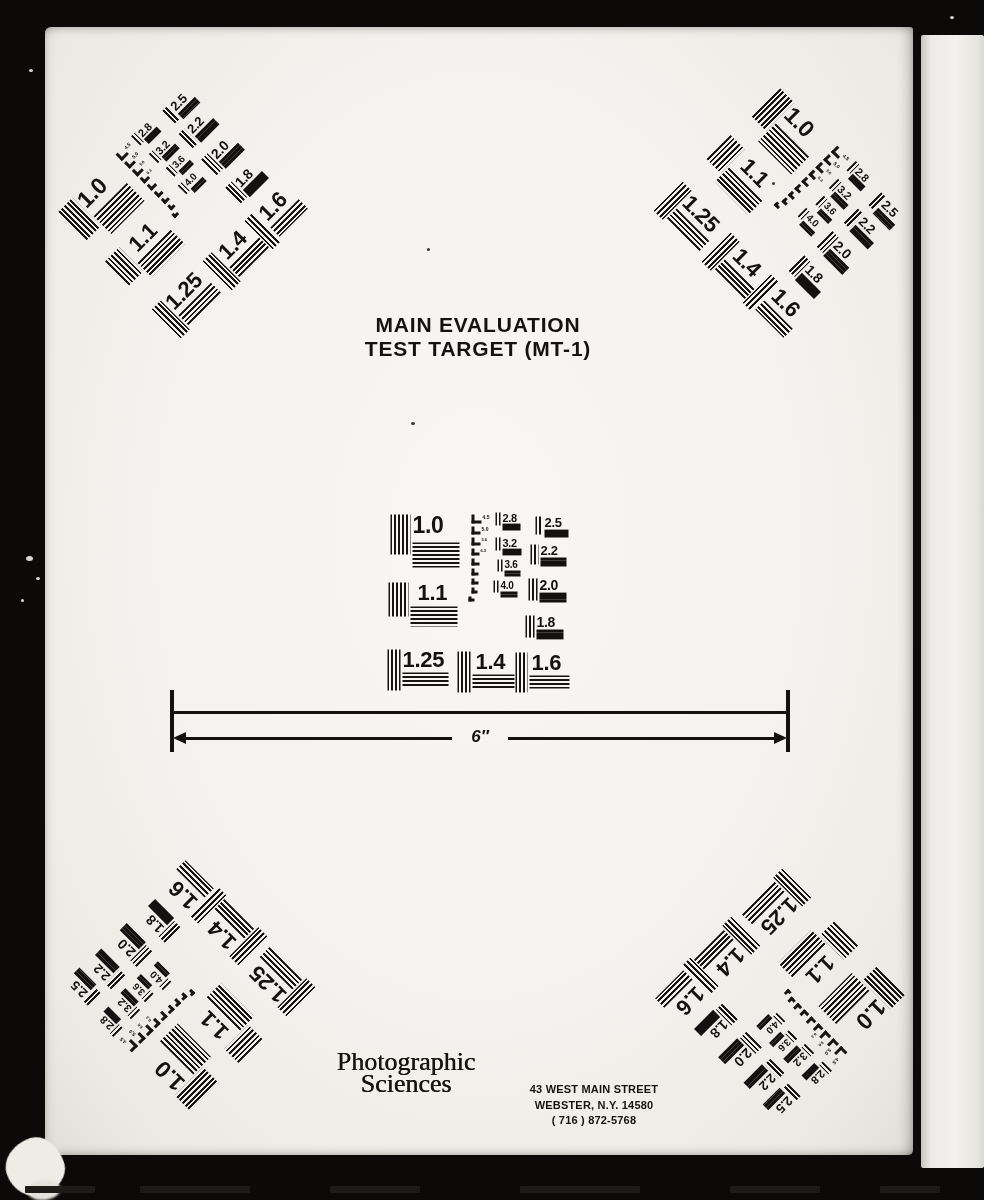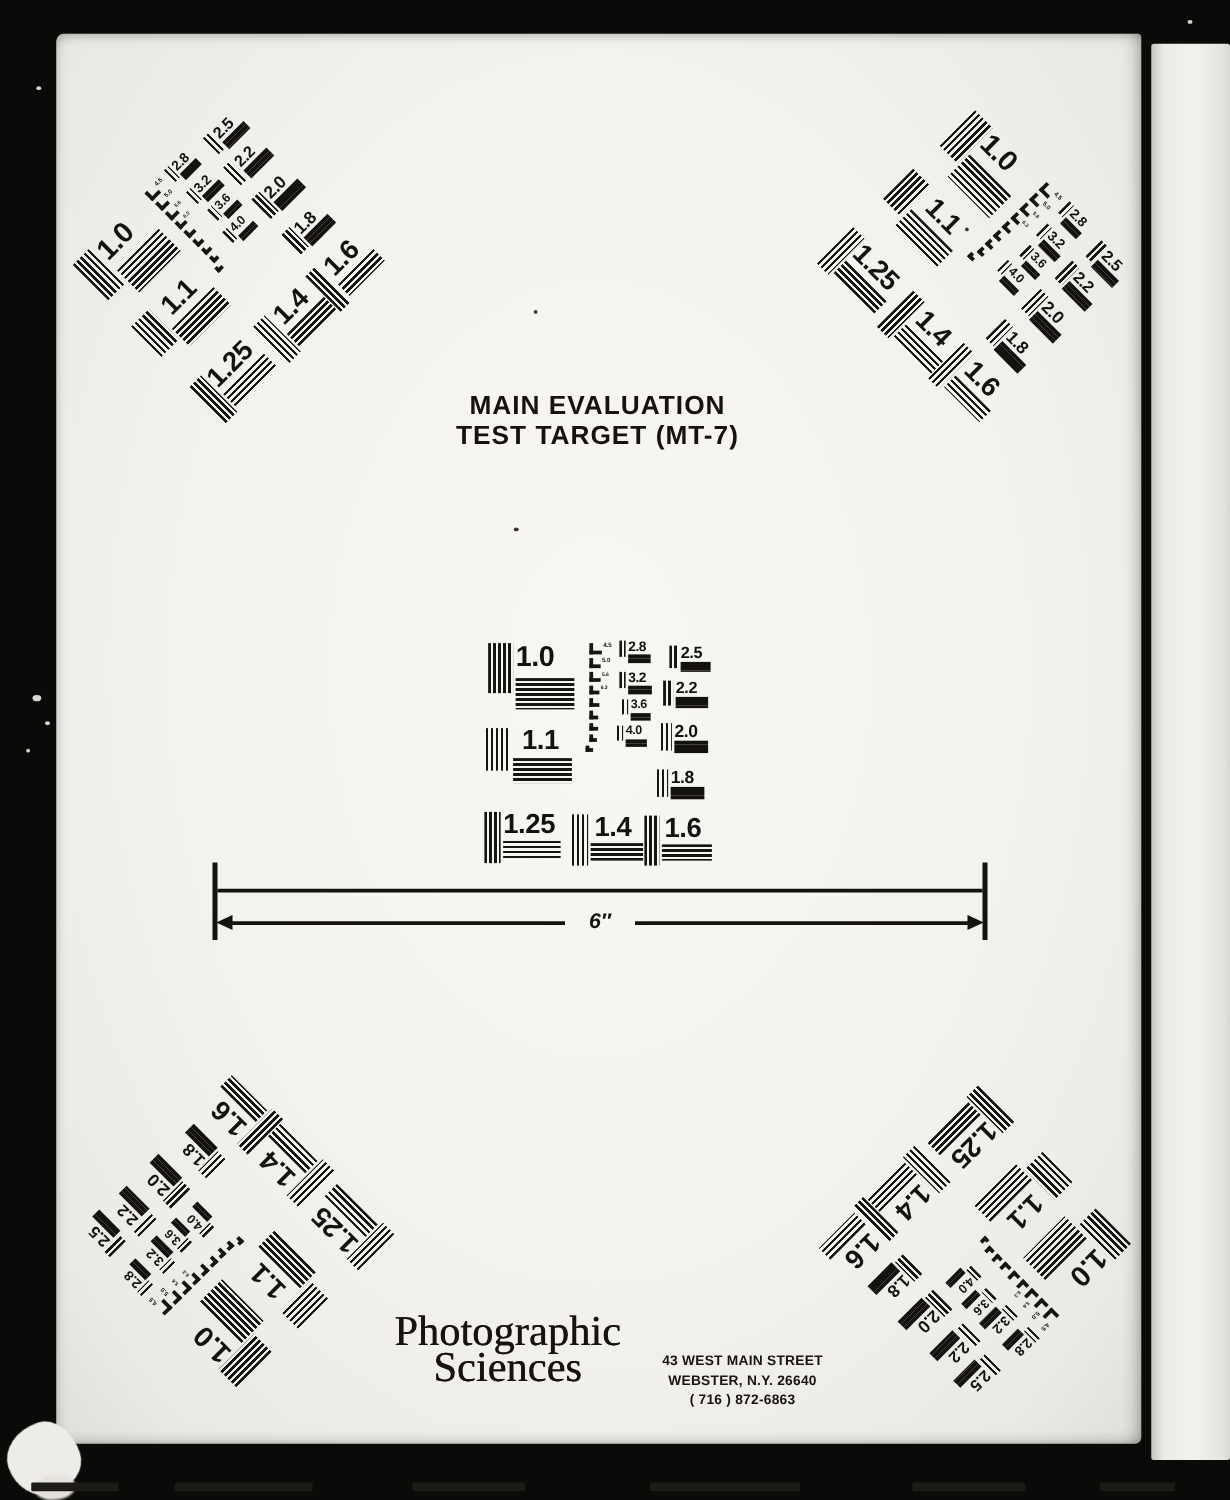--- a/index.html
+++ b/index.html
@@ -69,21 +69,21 @@
   .r-arrow{position:absolute;top:49px;height:3px;background:#141210;}
   .seg-l{left:14px;width:268px;} .seg-r{left:338px;right:14px;}
   .ah{position:absolute;top:44px;width:0;height:0;border-top:6.5px solid transparent;border-bottom:6.5px solid transparent;}
   .ah.left{left:3px;border-right:13px solid #141210;}
   .ah.right{right:3px;border-left:13px solid #141210;}
   .r-label{position:absolute;left:0;right:0;top:39px;text-align:center;font-weight:700;font-style:italic;font-size:17px;color:#141210;}
 
   
   .company{
     position:absolute;left:298px;top:1051px;width:216px;text-align:center;
-    font-family:"Liberation Serif",serif;font-size:34px;line-height:.86;color:#17140f;
+    font-family:"Liberation Serif",serif;font-size:26px;line-height:.86;color:#17140f;
     text-shadow:.4px 0 0 currentColor;
   }
   .address{
     position:absolute;left:516px;top:1082px;width:156px;text-align:center;
     font-size:11px;font-weight:700;line-height:1.42;letter-spacing:.2px;color:#17140f;
   }
 </style>
 </head>
 <body>
 
@@ -747,42 +747,42 @@
         </div>
       <div class="tmark" style="margin-left:-3px;">
           <i style="width:3px;height:2px;"></i>
         </div>
     </div>
   </div>
 </div>
 
 <div class="title">
   <div>MAIN EVALUATION</div>
-  <div>TEST TARGET (MT-7)</div>
+  <div>TEST TARGET (MT-1)</div>
 </div>
 
 <div class="ruler">
   <div class="r-tick left"></div>
   <div class="r-tick right"></div>
   <div class="r-line"></div>
   <div class="ah left"></div>
   <div class="r-arrow seg-l"></div>
   <div class="r-label">6″</div>
   <div class="r-arrow seg-r"></div>
   <div class="ah right"></div>
 </div>
 
 <div class="company">
   <div>Photographic</div>
   <div>Sciences</div>
 </div>
 <div class="address">
   <div>43 WEST MAIN STREET</div>
-  <div>WEBSTER, N.Y. 26640</div>
-  <div>( 716 ) 872-6863</div>
+  <div>WEBSTER, N.Y. 14580</div>
+  <div>( 716 ) 872-5768</div>
 </div>
 
 <div class="speck" style="left:427px;top:248px;width:3px;height:3px;"></div>
 <div class="speck" style="left:411px;top:422px;width:4px;height:3px;"></div>
 <div class="speck" style="left:772px;top:182px;width:3px;height:3px;"></div>
 
 <div class="wspeck" style="left:26px;top:556px;width:7px;height:5px;"></div>
 <div class="wspeck" style="left:36px;top:577px;width:4px;height:3px;"></div>
 <div class="wspeck" style="left:21px;top:599px;width:3px;height:3px;"></div>
 <div class="wspeck" style="left:29px;top:69px;width:4px;height:3px;"></div>

